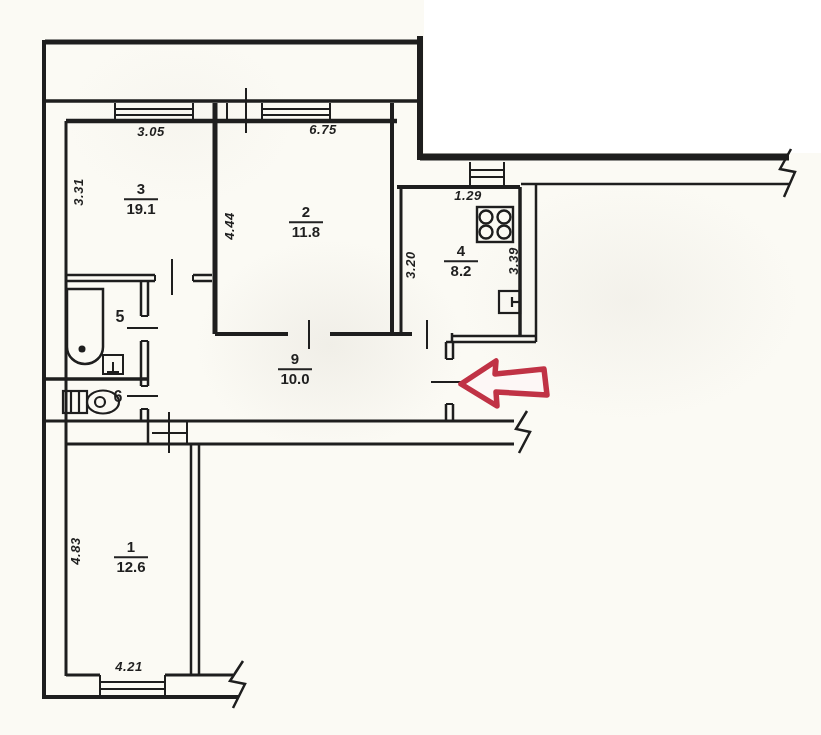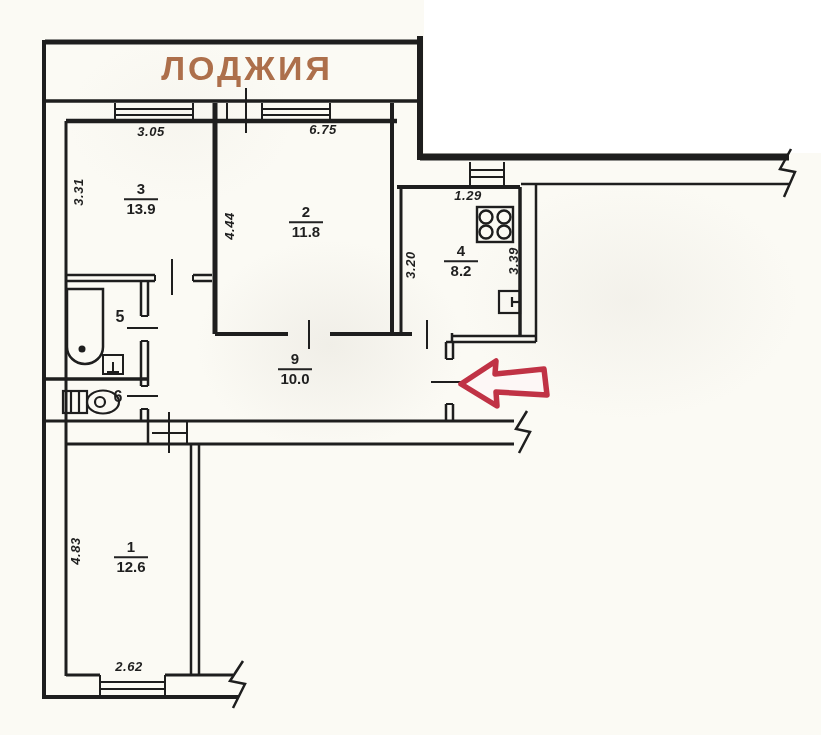--- a/index.html
+++ b/index.html
@@ -185,26 +185,25 @@
       <rect x="499" y="291" width="21" height="22"></rect>
       <line x1="512" y1="297" x2="512" y2="307"></line>
       <line x1="512" y1="302" x2="520" y2="302"></line>
     </g>
 
     <g>
       <polygon points="461,384 496,361 495,374 544,369 547,395 496,392 497,406" fill="#fdf7f6" stroke="#c03245" stroke-width="5.5" stroke-linejoin="round"></polygon>
     </g>
   </svg>
 
-  <div class="lbl loggia-title" style="left:247px;top:68px;">ЛОДЖИЯ</div>
 
   <div class="lbl room-label" style="left:141px;top:199px;">
     <span class="num">3</span>
     <span class="rule"></span>
-    <span class="area">13.9</span>
+    <span class="area">19.1</span>
   </div>
   <div class="lbl dim" style="left:140px;top:131px;margin-left:11px;">3.05</div>
   <div class="lbl dim vert" style="left:78px;top:192px;">3.31</div>
 
   <div class="lbl room-label" style="left:306px;top:222px;">
     <span class="num">2</span>
     <span class="rule"></span>
     <span class="area">11.8</span>
   </div>
   <div class="lbl dim" style="left:323px;top:129px;">6.75</div>
@@ -227,15 +226,15 @@
     <span class="rule"></span>
     <span class="area">10.0</span>
   </div>
 
   <div class="lbl room-label" style="left:131px;top:557px;">
     <span class="num">1</span>
     <span class="rule"></span>
     <span class="area">12.6</span>
   </div>
   <div class="lbl dim vert" style="left:75px;top:551px;">4.83</div>
-  <div class="lbl dim" style="left:129px;top:666px;">2.62</div>
+  <div class="lbl dim" style="left:129px;top:666px;">4.21</div>
 
 </div>
 
 </body></html>

